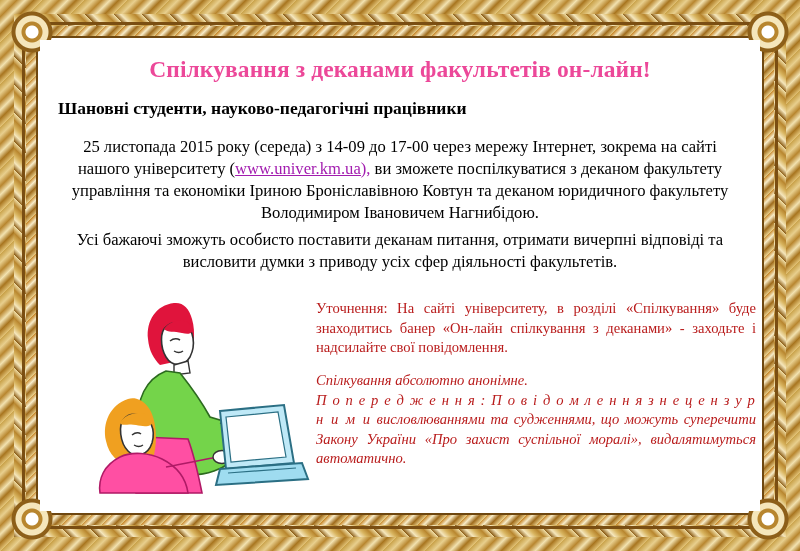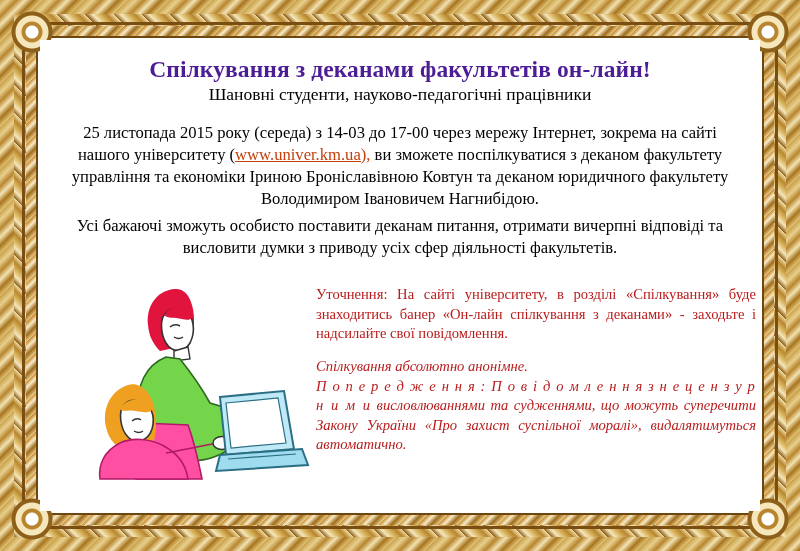--- a/index.html
+++ b/index.html
@@ -96,50 +96,50 @@
     width: 720px;
     height: 471px;
     box-sizing: border-box;
     padding: 6px 18px 0 18px;
     background: #ffffff;
     overflow: hidden;
   }
 
   .headline {
     text-align: center;
-    color: #4c1d95;
+    color: #ec4899;
     font-weight: bold;
     font-size: 23.5px;
     line-height: 1.15;
     margin: 10px 0 0 0;
     letter-spacing: 0.1px;
   }
 
   .subhead {
-    text-align: center;
-    font-weight: normal;
+    text-align: left;
+    font-weight: bold;
     font-size: 17.5px;
     line-height: 1.3;
     color: #000000;
-    margin: 0 0 0 0;
+    margin: 14px 0 0 0;
   }
 
   .para {
     text-align: center;
     font-size: 16.6px;
     line-height: 1.33;
     color: #000000;
     margin: 16px 6px 0 6px;
   }
   .para.second {
     margin-top: 5px;
   }
 
   .link {
-    color: #c2410c;
+    color: #a21caf;
     text-decoration: underline;
   }
 
   
   .lower {
     position: relative;
     margin-top: 14px;
     height: 210px;
   }
 
@@ -187,21 +187,21 @@
 
   <div class="content">
 
     <div class="headline">Спілкування з деканами факультетів он-лайн!</div>
 
     <div class="subhead">
       <div>Шановні студенти, науково-педагогічні працівники</div>
     </div>
 
     <div class="para">
-      <span>25 листопада 2015 року (середа) з 14-03 до 17-00 через мережу Інтернет, зокрема на сайті нашого університету (</span><a class="link" href="#">www.univer.km.ua),</a><span> ви зможете поспілкуватися з деканом факультету управління та економіки Іриною Броніславівною Ковтун та деканом юридичного факультету Володимиром Івановичем Нагнибідою.</span>
+      <span>25 листопада 2015 року (середа) з 14-09 до 17-00 через мережу Інтернет, зокрема на сайті нашого університету (</span><a class="link" href="#">www.univer.km.ua),</a><span> ви зможете поспілкуватися з деканом факультету управління та економіки Іриною Броніславівною Ковтун та деканом юридичного факультету Володимиром Івановичем Нагнибідою.</span>
     </div>
 
     <div class="para second">Усі бажаючі зможуть особисто поставити деканам питання, отримати вичерпні відповіді та висловити думки з приводу усіх сфер діяльності факультетів.</div>
 
     <div class="lower">
 
       <div class="illustration">
         <svg viewBox="0 0 240 210" width="240" height="210" aria-hidden="true">
 
           <path d="M104 16 C86 18 76 34 78 52 C79 64 84 72 90 78 L118 72 C124 62 126 46 122 32 C119 21 113 15 104 16 Z" fill="#e0143c"></path>

